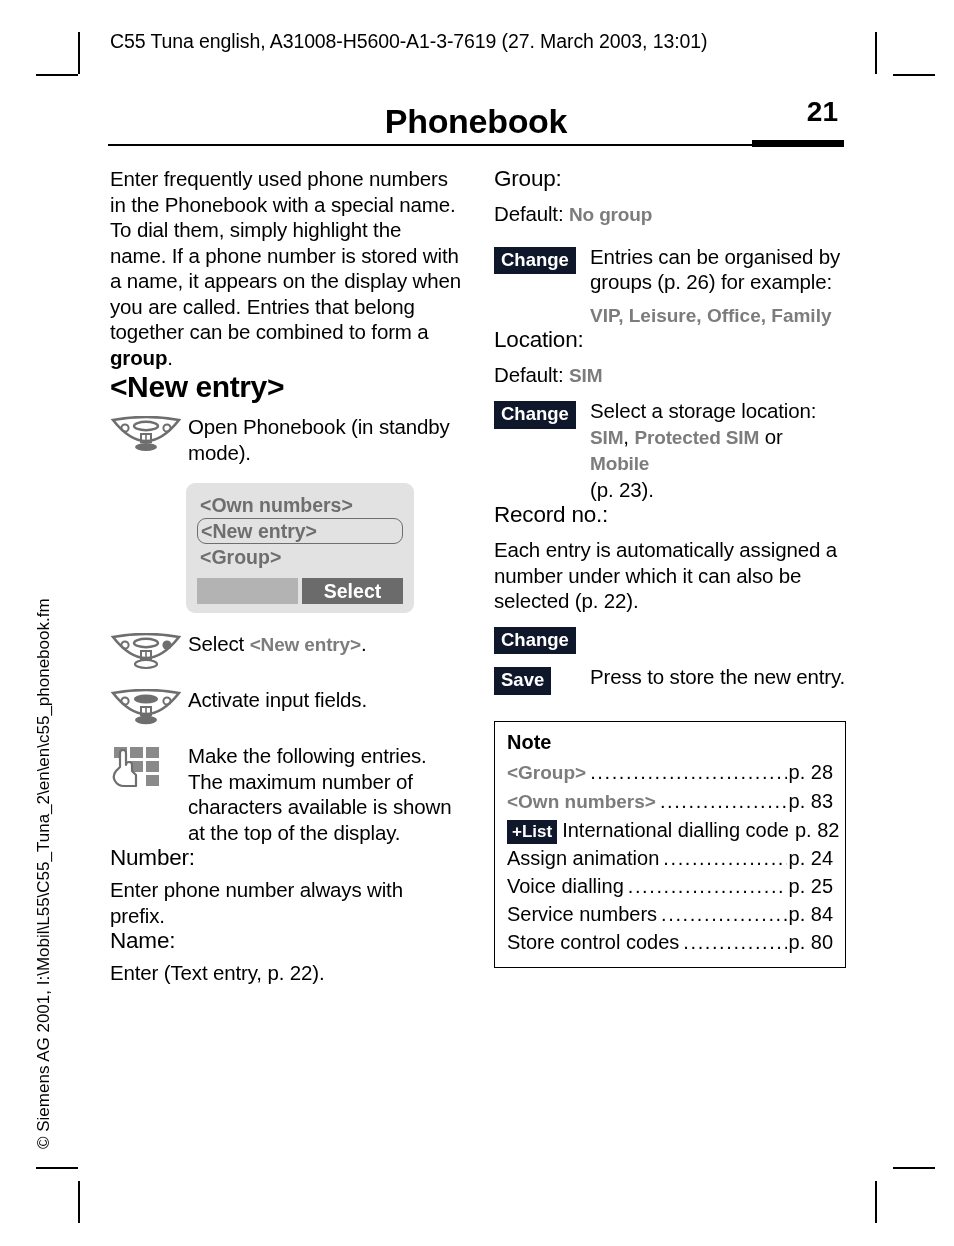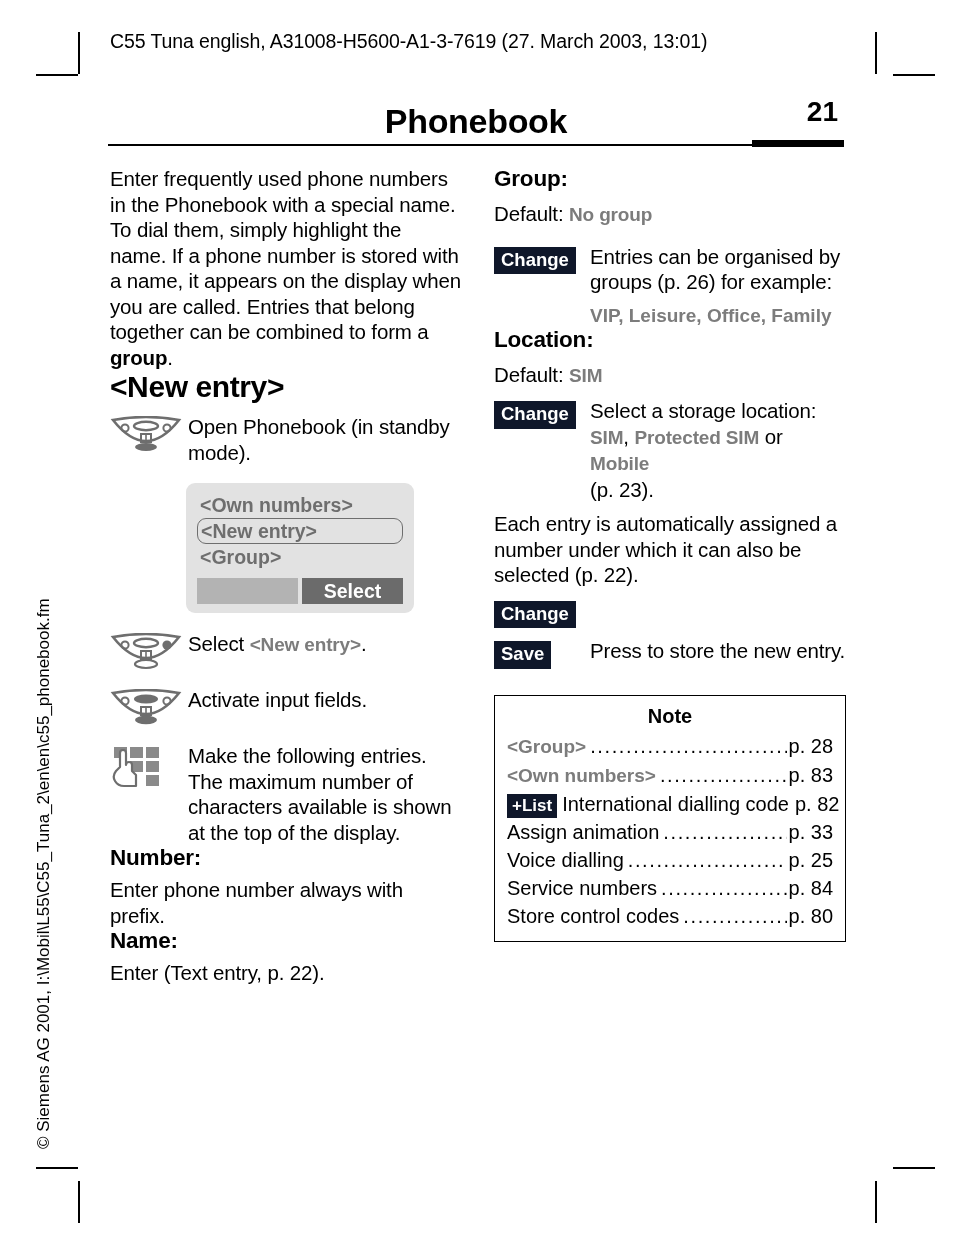--- a/index.html
+++ b/index.html
@@ -93,21 +93,21 @@
   
   .body-text {
     font-size: 20.5px;
     line-height: 25.5px;
     letter-spacing: -0.15px;
   }
   .body-text b { font-weight: bold; }
 
   h2.section-head {
     font-size: 22.5px;
-    font-weight: bold;
+    font-weight: normal;
     margin: 0;
     letter-spacing: -0.2px;
   }
   h1.big-head {
     font-size: 30px;
     font-weight: bold;
     margin: 0;
     letter-spacing: -0.4px;
   }
 
@@ -194,21 +194,20 @@
   #note-box {
     border: 1.6px solid #000;
     padding: 9px 12px 11px 12px;
     box-sizing: border-box;
     width: 352px;
   }
   #note-title {
     font-size: 20px;
     font-weight: bold;
     margin-bottom: 4px;
-    text-align: center;
   }
   .note-row {
     display: flex;
     align-items: baseline;
     font-size: 20px;
     line-height: 28px;
     white-space: nowrap;
   }
   .note-row .nr-label { flex: 0 0 auto; }
   .note-row .nr-leader {
@@ -361,20 +360,21 @@
     <div class="def-key">
       <span class="chip">Change</span>
     </div>
     <div class="def-val body-text">
       <span>Select a storage location:</span><br>
       <span class="ui-term">SIM</span><span>, </span><span class="ui-term">Protected SIM</span><span> or </span><span class="ui-term">Mobile</span><br>
       <span>(p. 23).</span>
     </div>
   </div>
 
+  <h2 class="section-head mt-22">Record no.:</h2>
   <p class="body-text" style="margin:9px 0 0 0;">Each entry is automatically assigned a number under which it can also be selected (p. 22).</p>
 
   <div class="defrow mt-10">
     <div class="def-key">
       <span class="chip">Change</span>
     </div>
   </div>
   <div class="defrow mt-10">
     <div class="def-key">
       <span class="chip">Save</span>
@@ -397,21 +397,21 @@
         </div>
         <div class="note-row">
           <span class="chip">+List</span>
           <span class="nr-label">International dialling code</span>
           <span class="nr-leader">................................................................................</span>
           <span class="nr-page">p. 82</span>
         </div>
         <div class="note-row">
           <span class="nr-label">Assign animation</span>
           <span class="nr-leader">................................................................................</span>
-          <span class="nr-page">p. 33</span>
+          <span class="nr-page">p. 24</span>
         </div>
         <div class="note-row">
           <span class="nr-label">Voice dialling</span>
           <span class="nr-leader">................................................................................</span>
           <span class="nr-page">p. 25</span>
         </div>
         <div class="note-row">
           <span class="nr-label">Service numbers</span>
           <span class="nr-leader">................................................................................</span>
           <span class="nr-page">p. 84</span>

